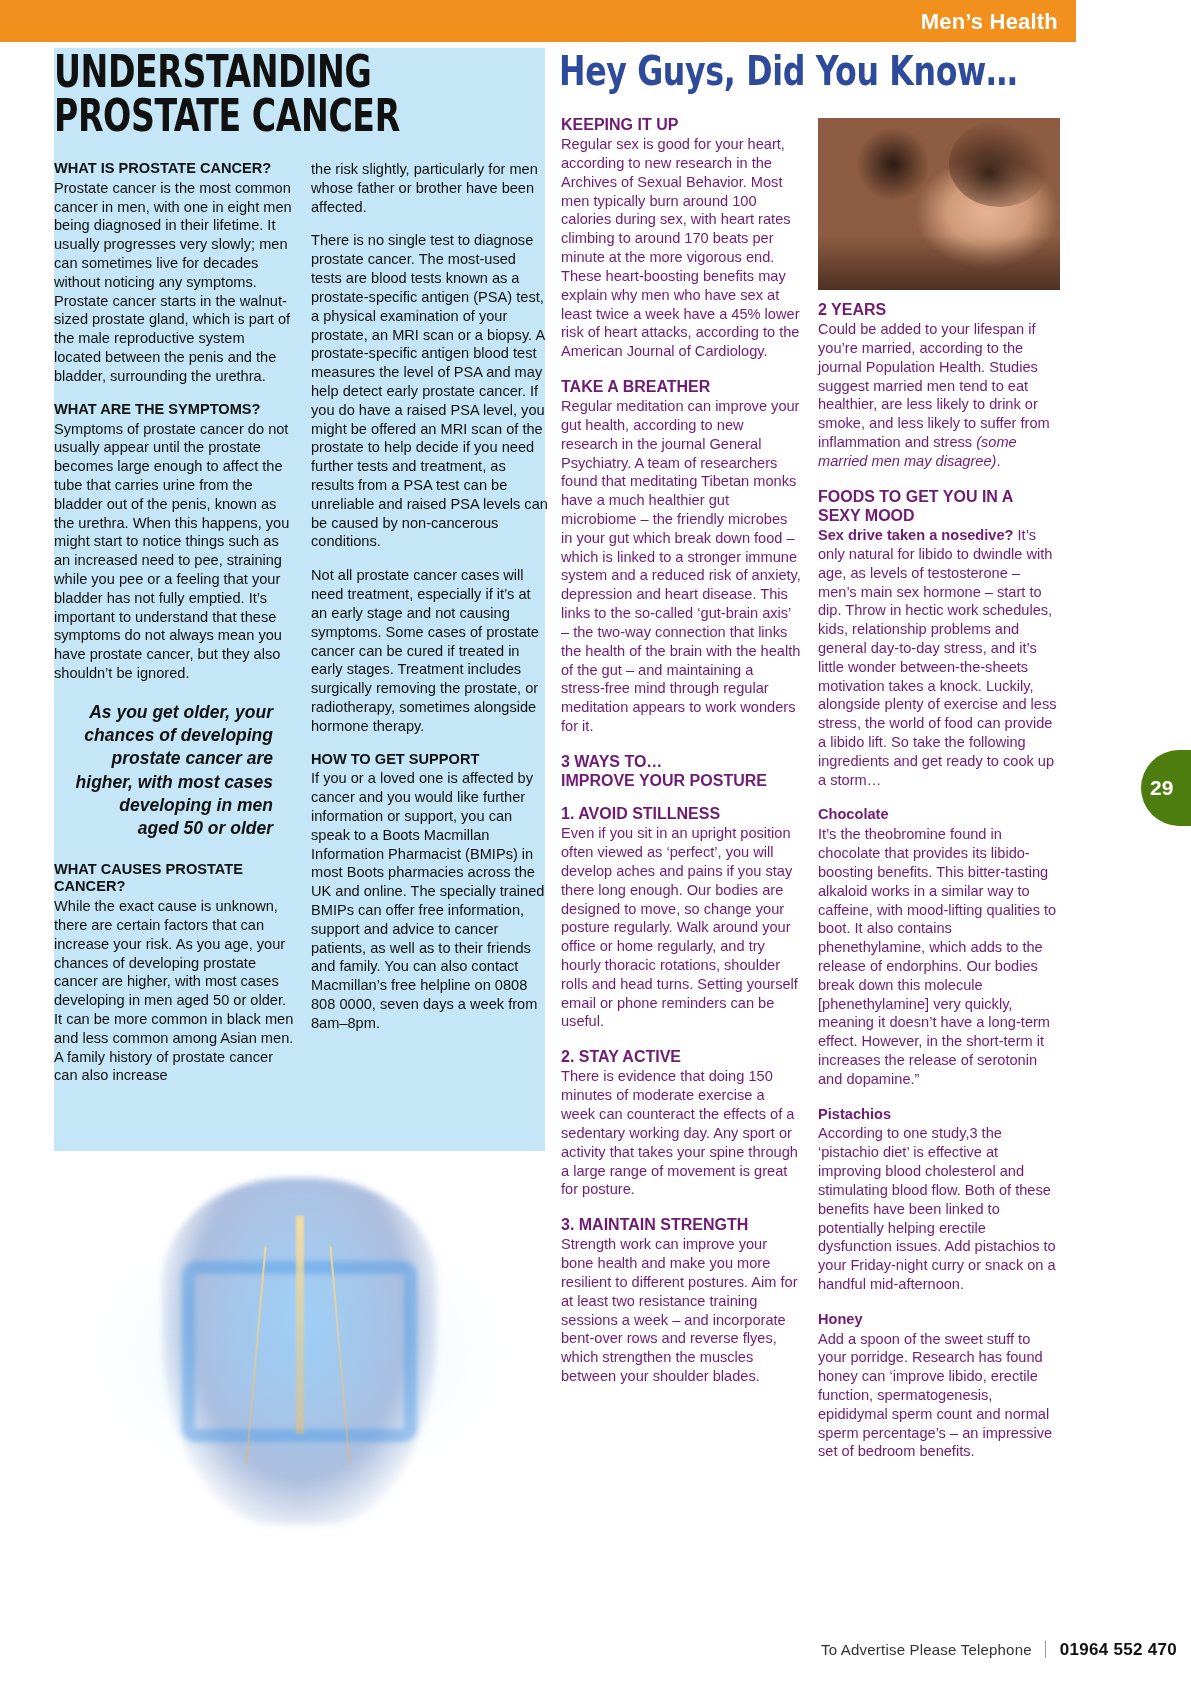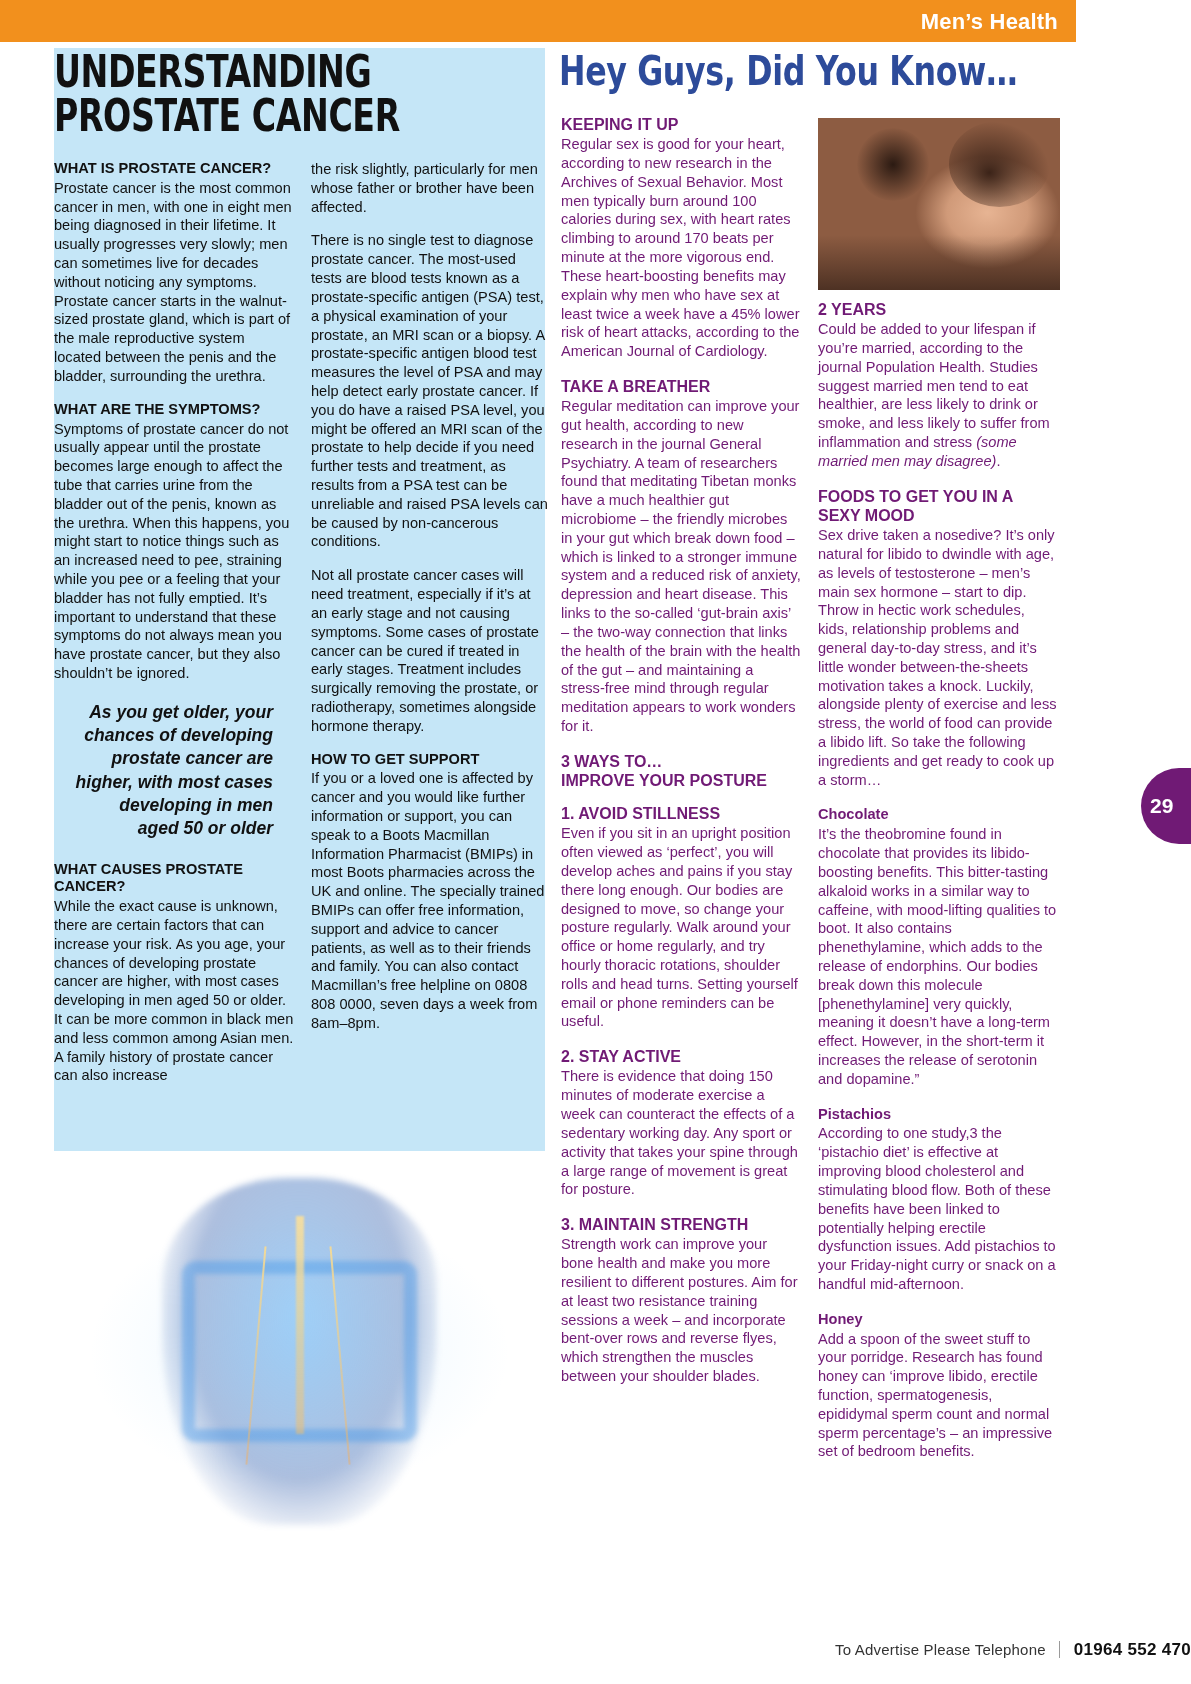--- a/index.html
+++ b/index.html
@@ -171,21 +171,21 @@
     line-height: 1.2;
     margin-bottom: 1px;
   }
   .art2-col p { margin-bottom: 16px; }
   .art2-col h5 {
     font-size: 14.6px;
     font-weight: bold;
     margin-bottom: 1px;
   }
   .art2-col em { }
-  .art2-col b { font-weight: normal; }
+  .art2-col b { font-weight: bold; }
 
   
   .couple-photo {
     position: absolute;
     left: 818px;
     top: 118px;
     width: 242px;
     height: 172px;
     background:
       radial-gradient(ellipse 90px 70px at 70% 55%, #e7b493 0%, #d09a79 45%, #8d5c42 80%),
@@ -207,43 +207,44 @@
   }
   .couple-photo .shadow-btm {
     position: absolute; left: 0; bottom: 0; width: 100%; height: 32%;
     background: linear-gradient(180deg, rgba(25,14,10,0) 0%, rgba(25,14,10,0.55) 100%);
   }
 
   
   .page-badge {
     position: absolute;
     right: 0;
-    top: 768px;
+    top: 750px;
     width: 50px;
     height: 76px;
-    background: #701a75;
+    background: #4d7c0f;
     border-radius: 38px 0 0 38px;
   }
   .page-badge span {
     position: absolute;
     left: 9px;
     top: 26px;
     color: #ffffff;
     font-size: 21px;
     font-weight: bold;
   }
 
   
   .footer {
     position: absolute;
     left: 0;
     bottom: 18px;
     width: 1191px;
     height: 26px;
     text-align: right;
+    padding-right: 14px;
   }
   .footer .advertise {
     font-size: 15px;
     color: #333333;
     letter-spacing: 0.2px;
   }
   .footer .divider {
     display: inline-block;
     width: 1px;
     height: 17px;

